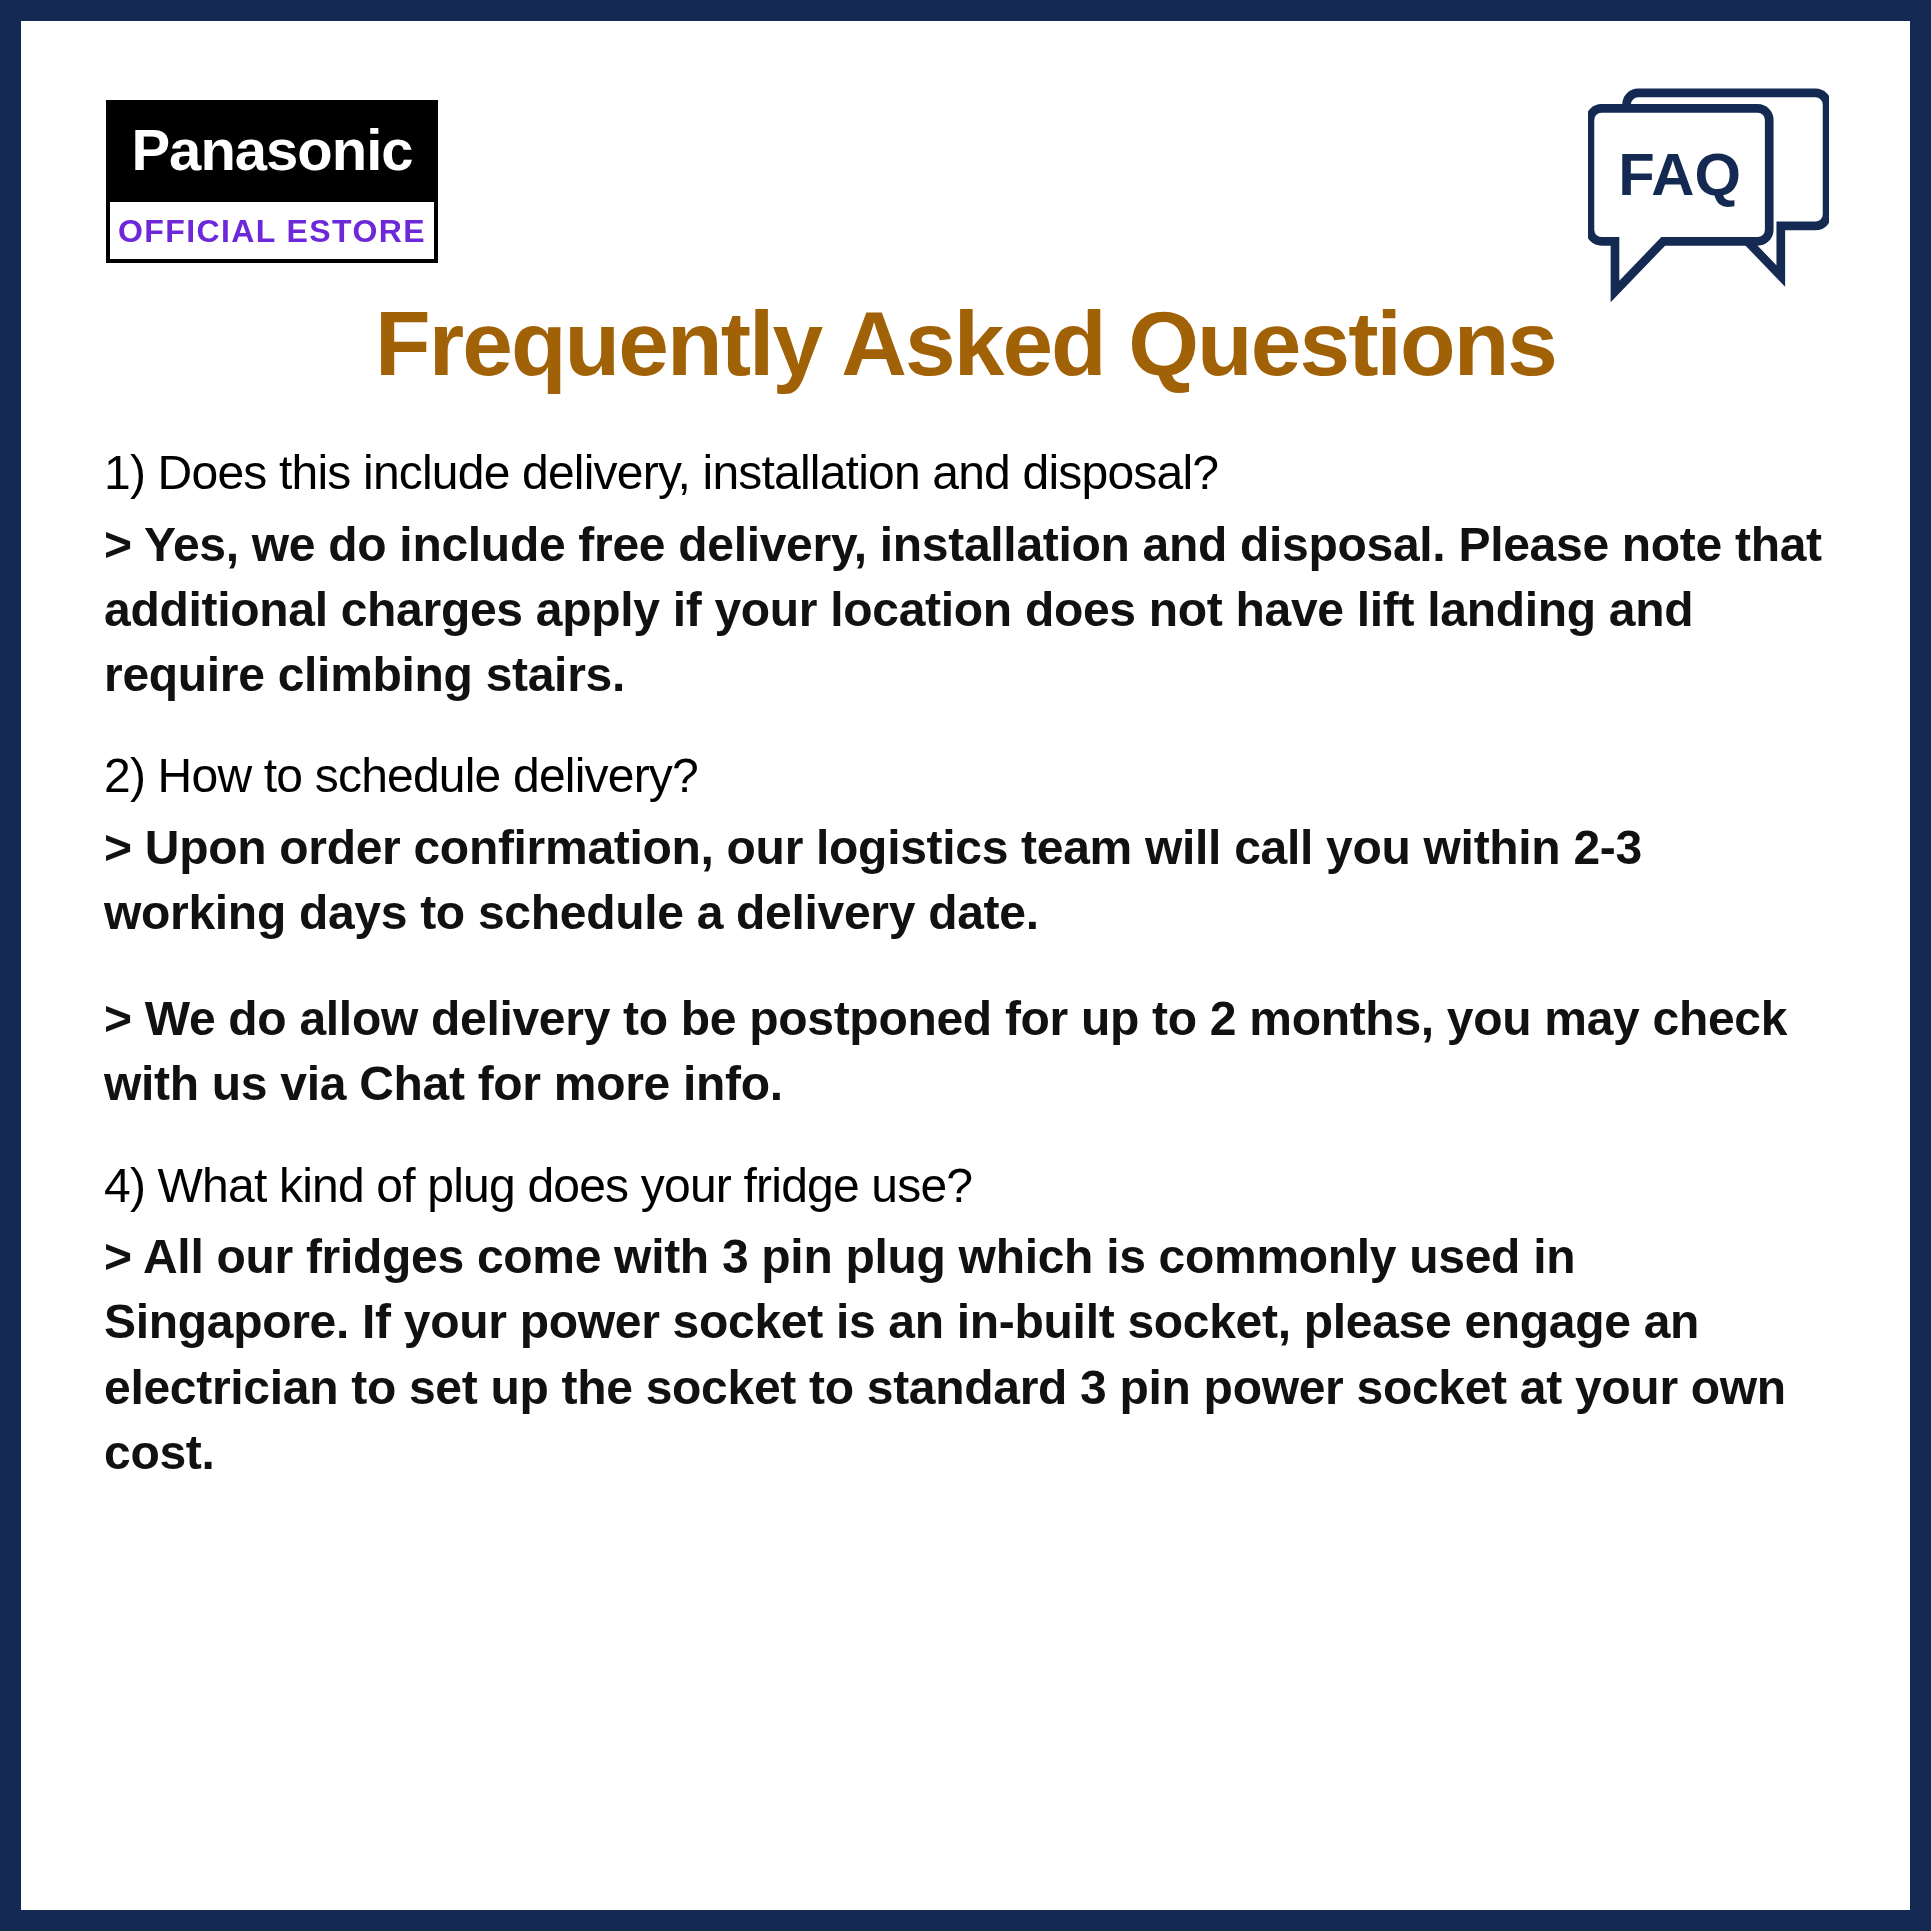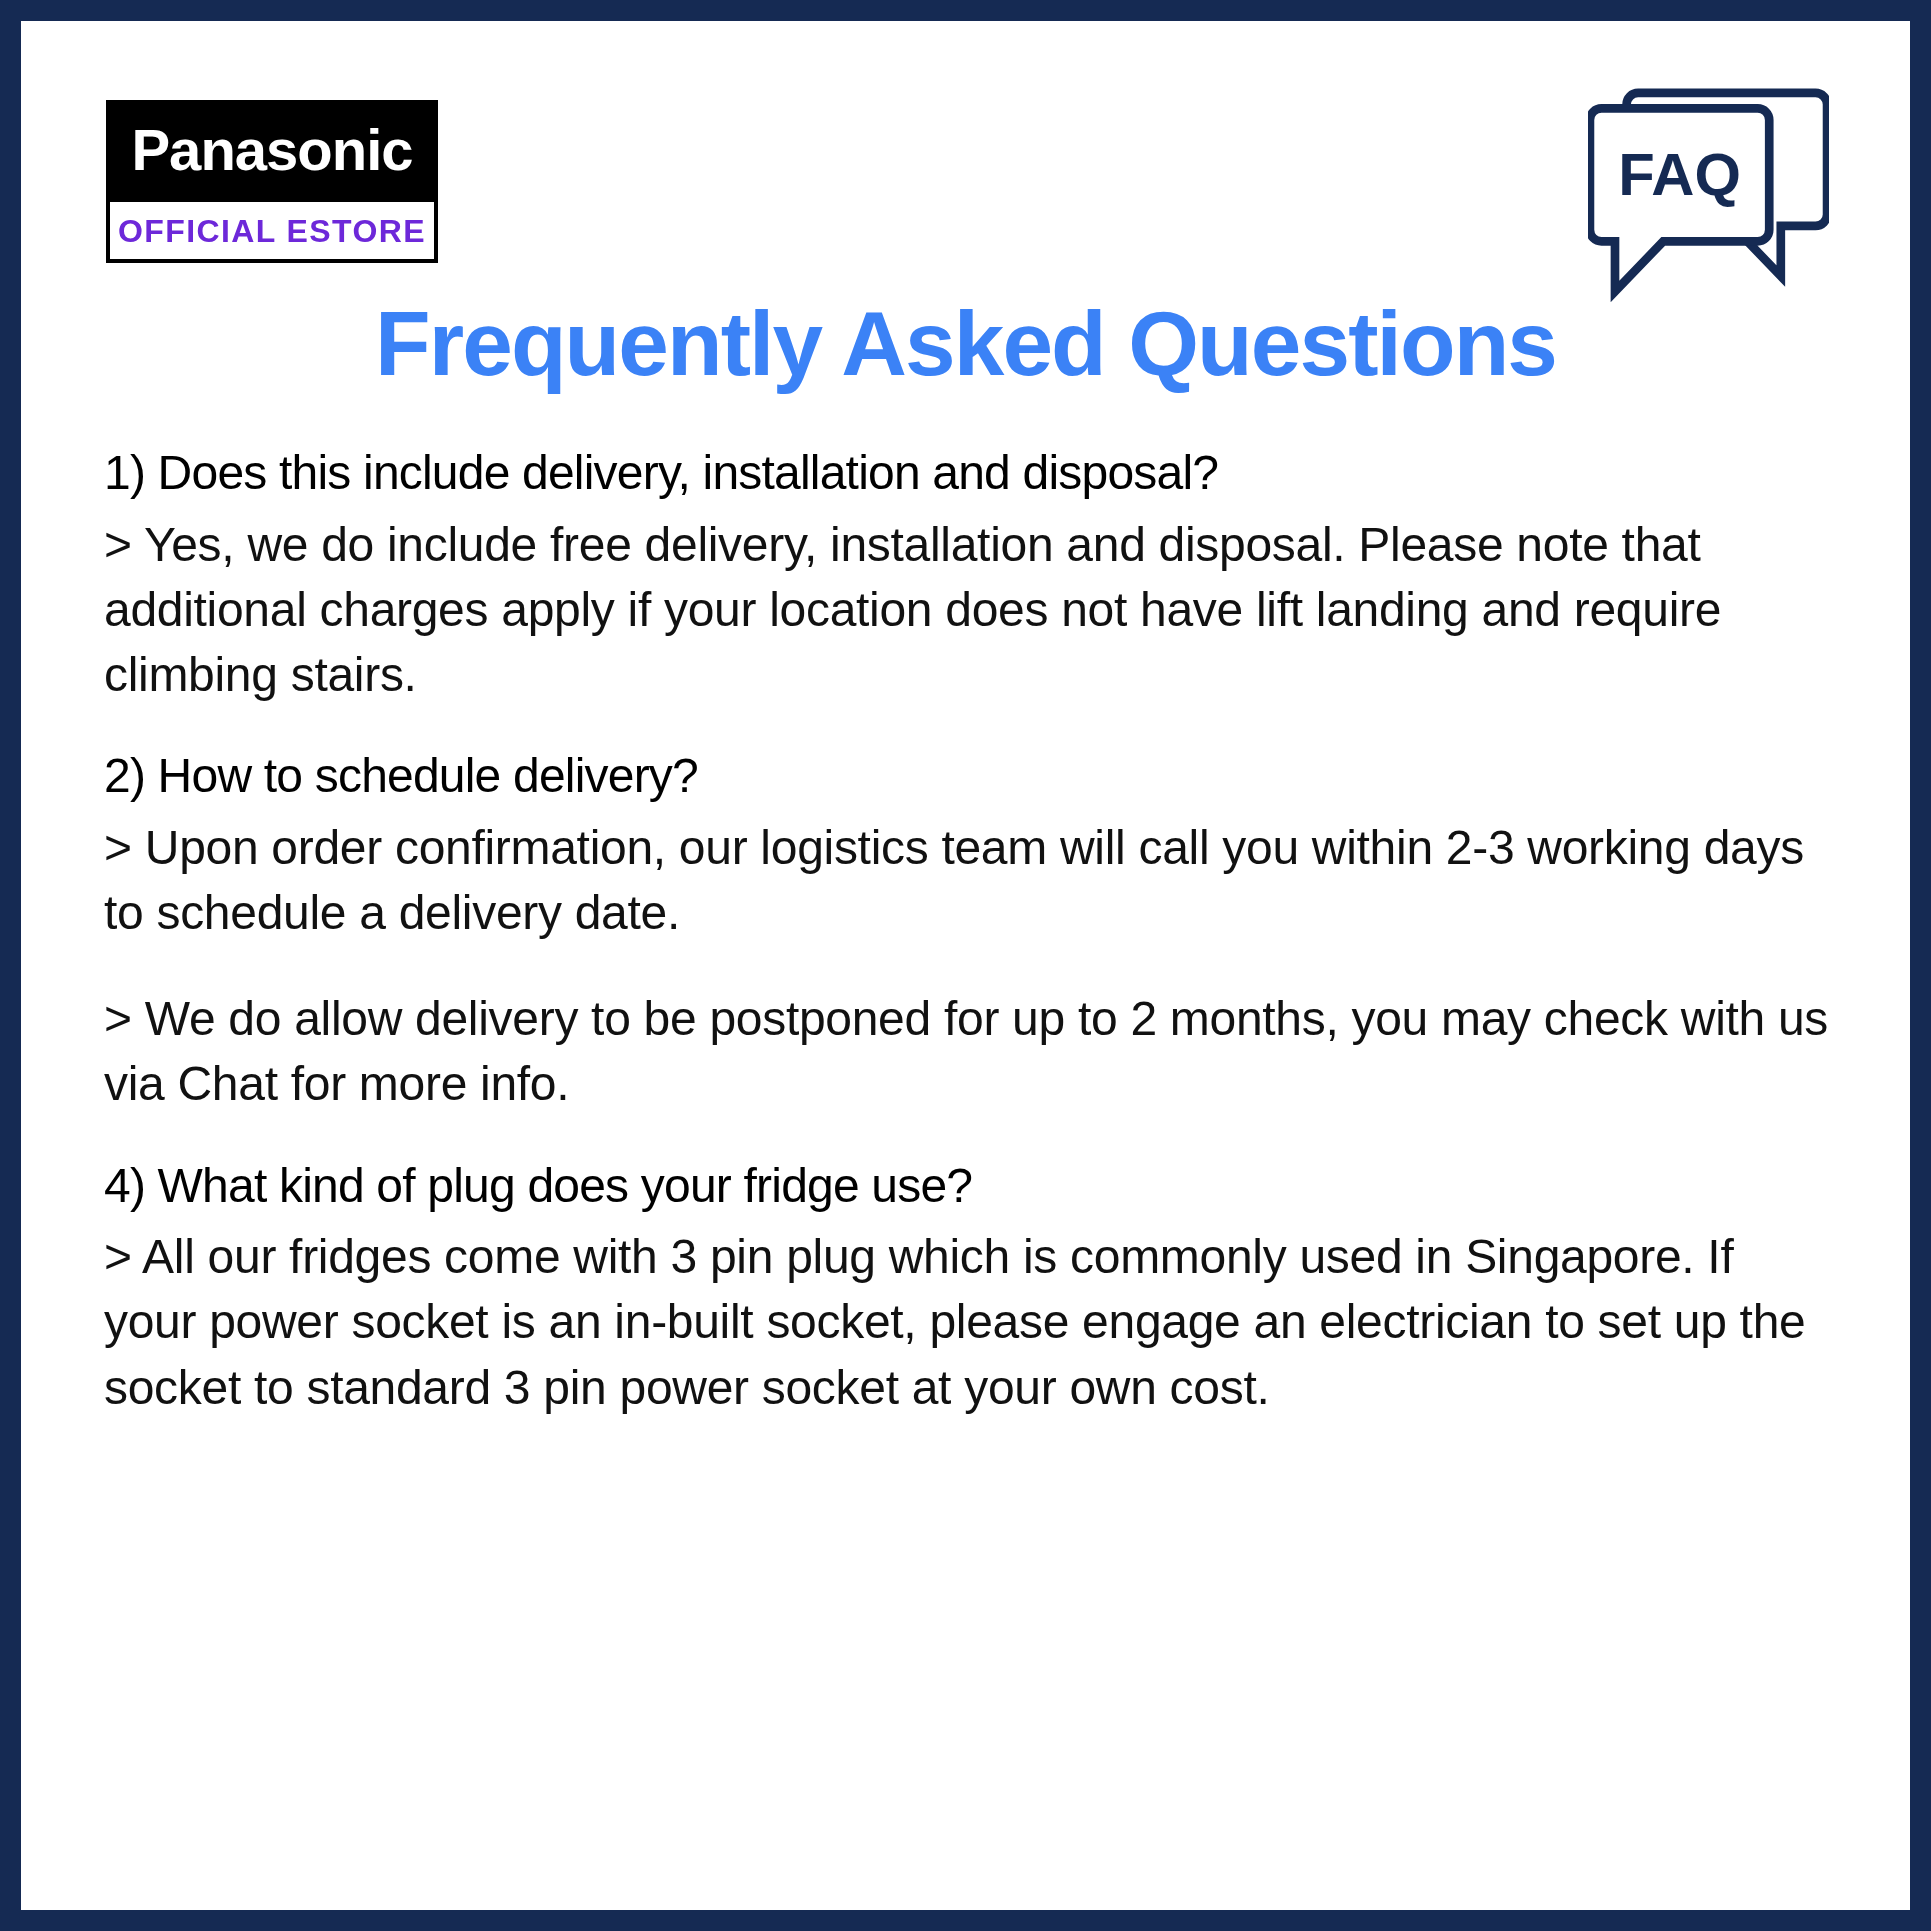--- a/index.html
+++ b/index.html
@@ -67,21 +67,21 @@
     top: 29px;
     width: 241px;
     height: 222px;
   }
 
   
   .title {
     text-align: center;
     font-size: 91px;
     font-weight: 700;
-    color: #3b82f6;
+    color: #a16207;
     letter-spacing: -1.9px;
     margin: 9.7px 0 0 0;
     line-height: 1.05;
   }
 
   
   .faq-list {
     margin-top: 54px;
     padding: 0 21px 0 25px;
   }
@@ -91,21 +91,21 @@
   .faq-q {
     font-size: 48px;
     font-weight: 400;
     color: #000000;
     letter-spacing: -0.8px;
     line-height: 1.18;
     margin-bottom: 9.7px;
   }
   .faq-a {
     font-size: 48px;
-    font-weight: 400;
+    font-weight: 700;
     color: #111111;
     letter-spacing: -0.3px;
     line-height: 1.36;
     margin-top: 8px;
   }
 </style>
 </head>
 <body>
 
 <div class="page">

